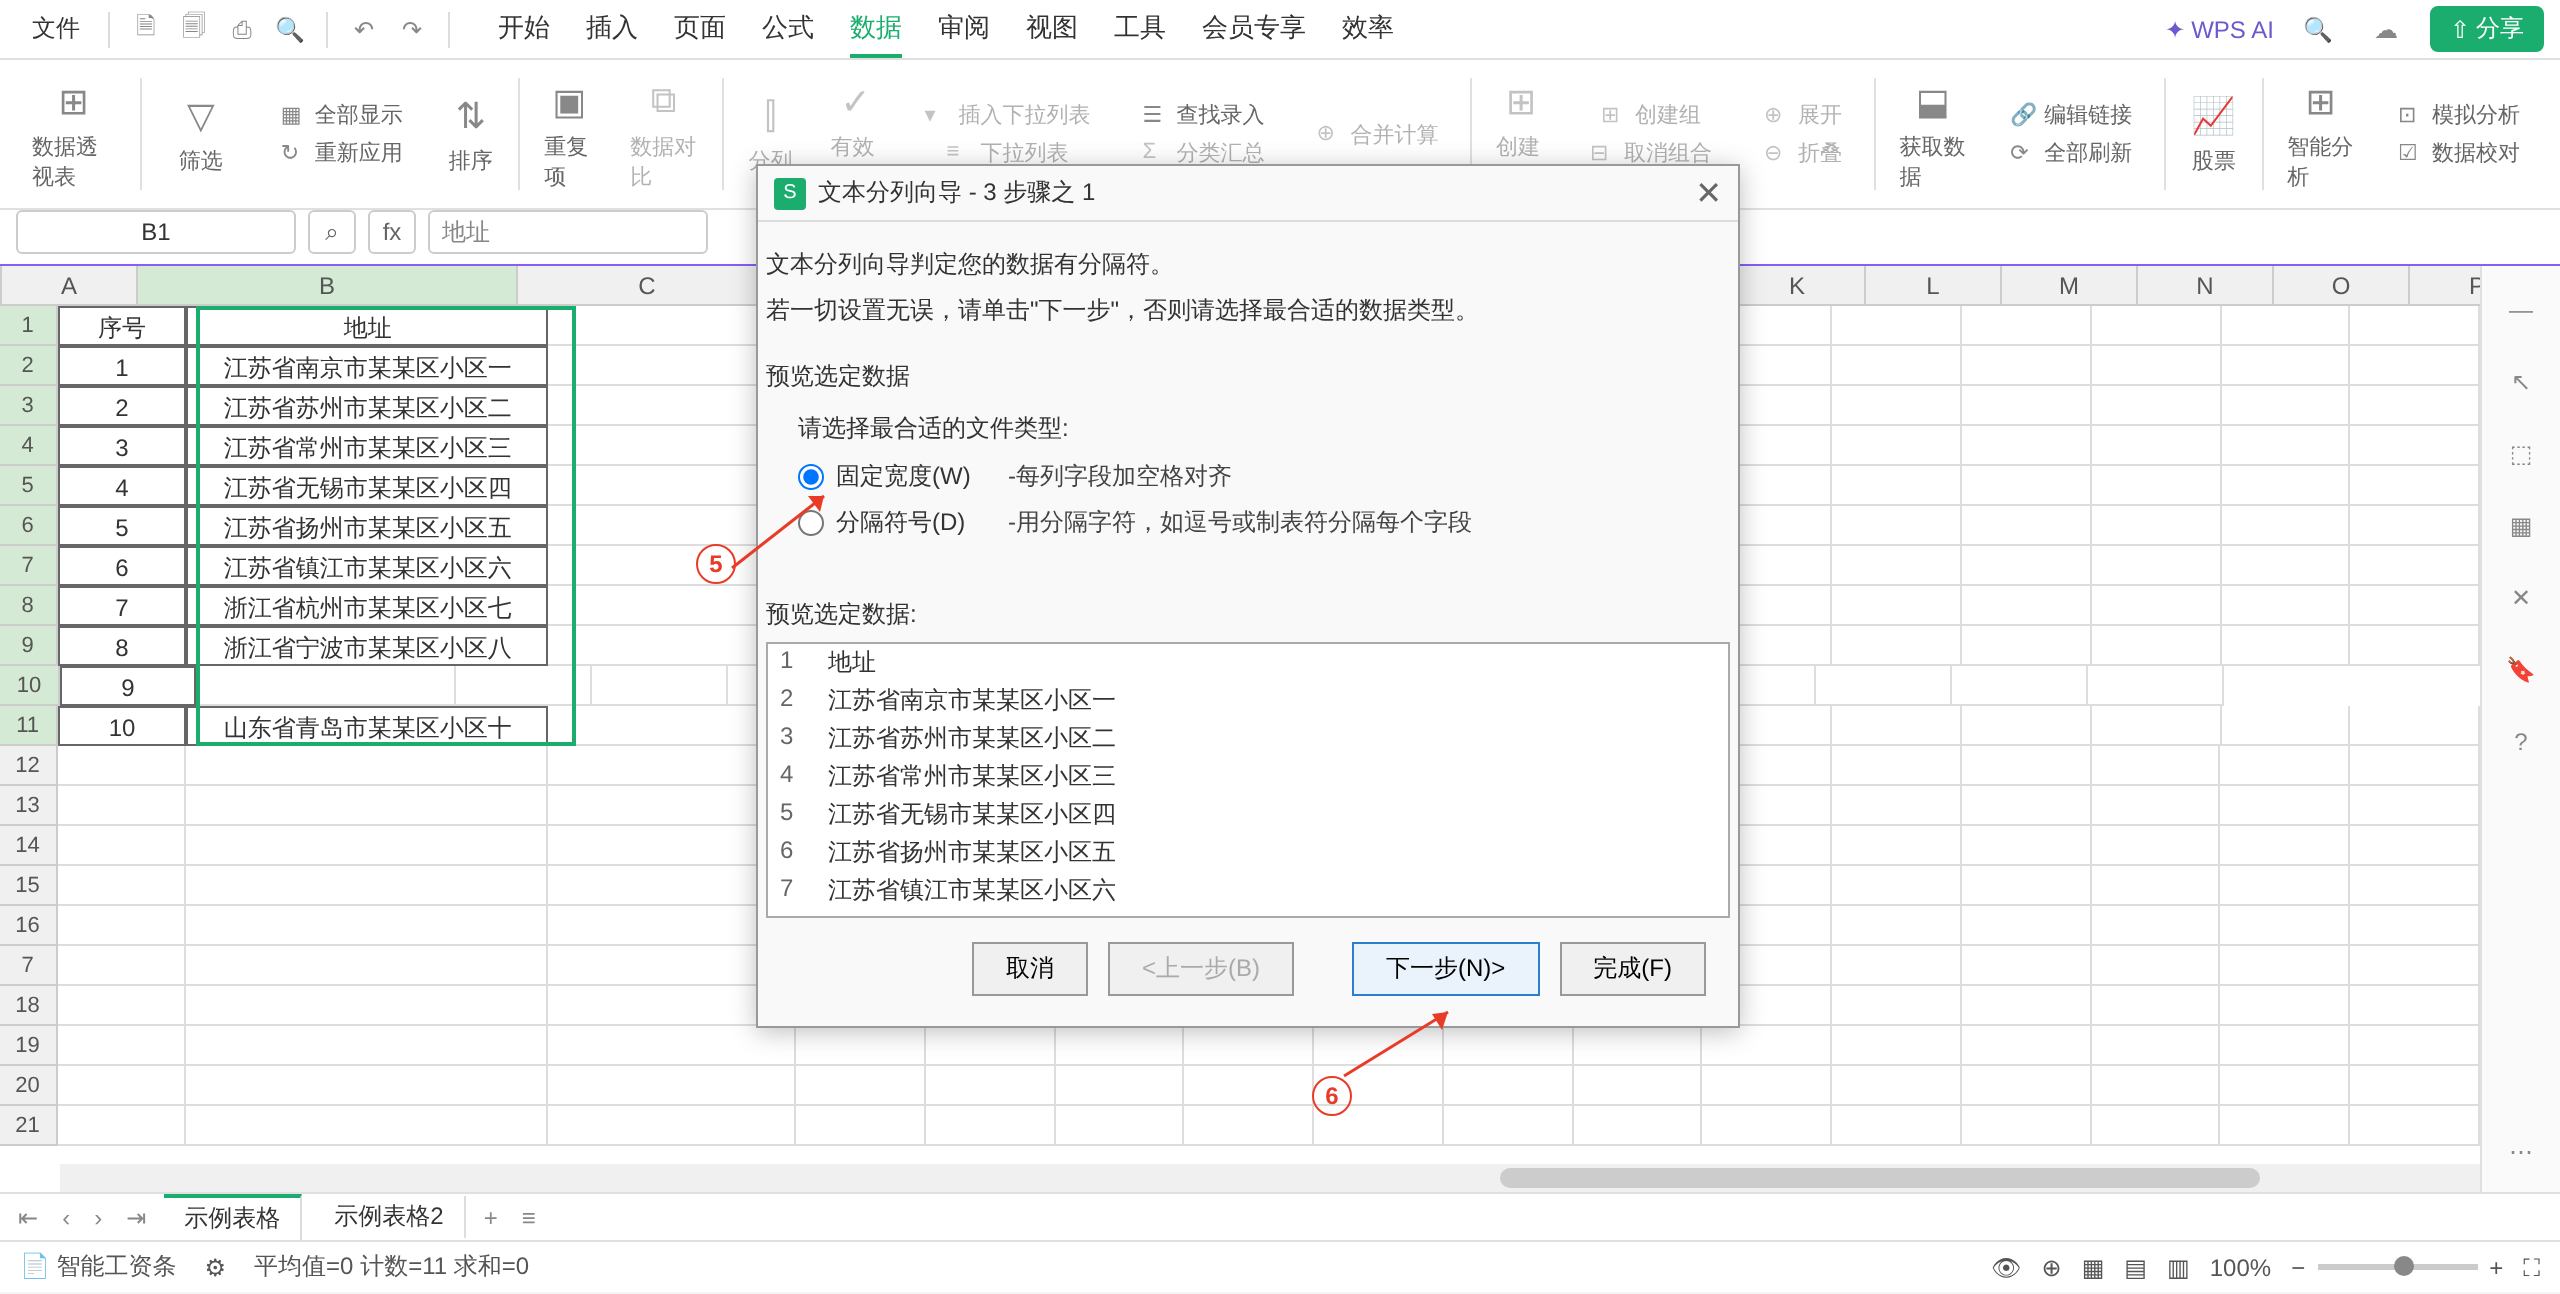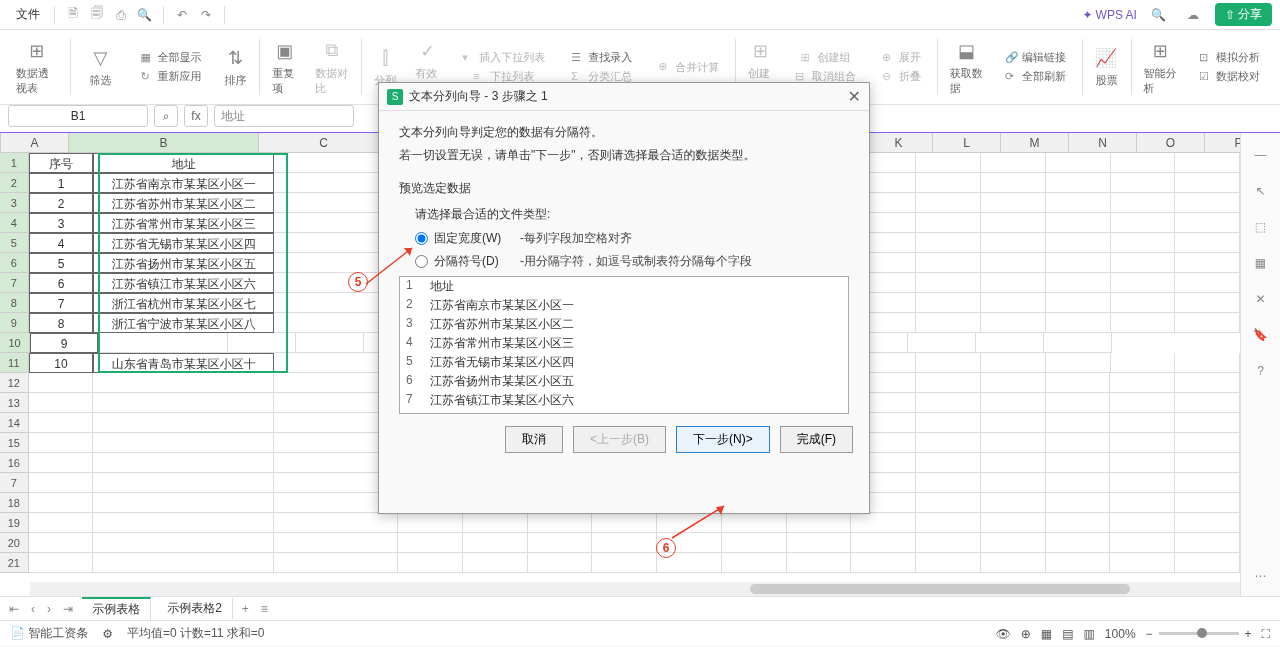--- a/index.html
+++ b/index.html
@@ -50,34 +50,34 @@
 
 
 .side-panel { width: 40px; background: #fafafa; border-left: 1px solid #e0e0e0; display: flex; flex-direction: column; align-items: center; gap: 16px; padding-top: 12px; }
 .side-panel .sicn { width: 20px; height: 20px; color: #888; display: flex; align-items: center; justify-content: center; }
 
 
 .dialog { position: absolute; left: 378px; top: 82px; width: 492px; height: 432px; background: #f9f9f9; border: 1px solid #999; box-shadow: 0 2px 12px rgba(0,0,0,.25); }
 .dlg-title { height: 28px; display: flex; align-items: center; padding: 0 8px; border-bottom: 1px solid #ddd; font-size: 12px; }
 .dlg-title .ticn { width: 16px; height: 16px; background: #1aad6e; color: #fff; display: flex; align-items: center; justify-content: center; font-size: 10px; border-radius: 2px; margin-right: 6px; }
 .dlg-close { margin-left: auto; font-size: 16px; color: #666; cursor: pointer; }
-.dlg-body { padding: 12px 20px; font-size: 12px; }
+.dlg-body { padding: 12px 4px; font-size: 12px; }
 .dlg-body p { margin-bottom: 4px; line-height: 1.6; }
 .fieldset-label { margin-top: 14px; margin-bottom: 8px; }
 .radio-block { padding-left: 16px; margin-top: 6px; }
 .radio-row { display: flex; align-items: center; gap: 6px; margin: 6px 0; }
 .radio-row label { min-width: 80px; }
 .radio-row .desc { color: #444; }
 .preview-label { margin-top: 28px; }
 .preview-box { border: 1px solid #aaa; height: 138px; margin-top: 4px; overflow: auto; background: #fff; font-size: 12px; }
 .preview-box .prow { display: flex; padding: 1px 6px; gap: 12px; }
 .preview-box .prow .pn { width: 12px; color: #666; }
 .dlg-buttons { display: flex; justify-content: flex-end; gap: 10px; padding: 0 16px 14px; }
 .dlg-buttons button { padding: 4px 16px; font-size: 12px; border: 1px solid #999; background: #f0f0f0; cursor: pointer; }
-.dlg-buttons button.primary { border: 1px solid #2a7fcf; background: #eaf3fc; }
+.dlg-buttons button.primary { border: 1px solid #2a7fcf; background: #eaf3fc; margin-left: 19px; }
 .dlg-buttons button:disabled { color: #aaa; }
 
 
 .anno { position: absolute; color: #e83c28; font-size: 15px; font-weight: bold; pointer-events: none; }
 .anno-circle { border: 1.5px solid #e83c28; border-radius: 50%; width: 20px; height: 20px; display: flex; align-items: center; justify-content: center; font-size: 12px; }
 .arrow { position: absolute; pointer-events: none; }
 .arrow-line { stroke: #e83c28; stroke-width: 1.5; fill: none; }
 .arrow-head { fill: #e83c28; }
 
 
@@ -104,20 +104,32 @@
   <span class="file-btn">文件</span>
   <div class="sep"></div>
   <span class="icon-btn">🗎</span>
   <span class="icon-btn">🗐</span>
   <span class="icon-btn">⎙</span>
   <span class="icon-btn">🔍</span>
   <div class="sep"></div>
   <span class="icon-btn">↶</span>
   <span class="icon-btn">↷</span>
   <div class="sep"></div>
+  <div class="tabs">
+    <span class="tab">开始</span>
+    <span class="tab">插入</span>
+    <span class="tab">页面</span>
+    <span class="tab">公式</span>
+    <span class="tab active">数据</span>
+    <span class="tab">审阅</span>
+    <span class="tab">视图</span>
+    <span class="tab">工具</span>
+    <span class="tab">会员专享</span>
+    <span class="tab">效率</span>
+  </div>
   <div class="right">
     <span class="wps-ai">
         <span>✦</span>
         <span>WPS AI</span>
       </span>
     <span class="icon-btn">🔍</span>
     <span class="icon-btn">☁</span>
     <span class="share-btn">
         <span>⇧</span>
         <span>分享</span>
@@ -720,20 +732,21 @@
         <input type="radio" name="ft" checked="" style="">
         <label>固定宽度(W)</label>
         <span class="desc">-每列字段加空格对齐</span>
       </div>
       <div class="radio-row">
         <input type="radio" name="ft" style="">
         <label>分隔符号(D)</label>
         <span class="desc">-用分隔字符，如逗号或制表符分隔每个字段</span>
       </div>
     </div>
+    <p class="preview-label">预览选定数据:</p>
     <div class="preview-box" id="previewbox">
         <div class="prow">
           <span class="pn">1</span>
           <span>地址</span>
         </div>
         <div class="prow">
           <span class="pn">2</span>
           <span>江苏省南京市某某区小区一</span>
         </div>
         <div class="prow">

